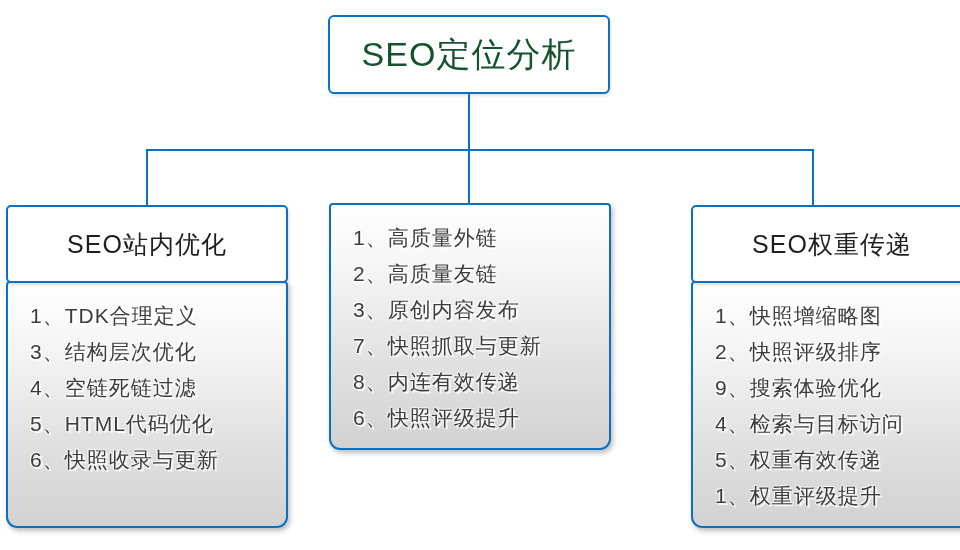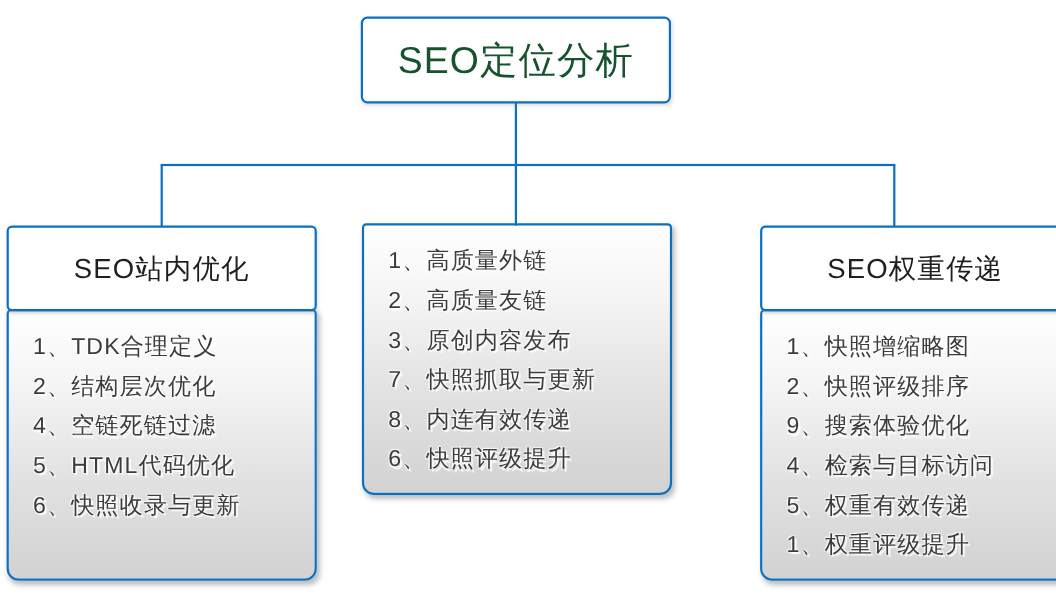--- a/index.html
+++ b/index.html
@@ -97,21 +97,21 @@
   <div class="root-node">
     <span class="label">SEO定位分析</span>
   </div>
 
   <div class="column col-0">
     <div class="branch-header">
       <span class="label">SEO站内优化</span>
     </div>
     <div class="branch-panel">
       <div class="branch-item">1、TDK合理定义</div>
-      <div class="branch-item">2、结构层次优化</div>
+      <div class="branch-item">3、结构层次优化</div>
       <div class="branch-item">4、空链死链过滤</div>
       <div class="branch-item">5、HTML代码优化</div>
       <div class="branch-item">6、快照收录与更新</div>
     </div>
   </div>
 
   <div class="column col-1">
     <div class="branch-panel">
       <div class="branch-item">1、高质量外链</div>
       <div class="branch-item">2、高质量友链</div>

